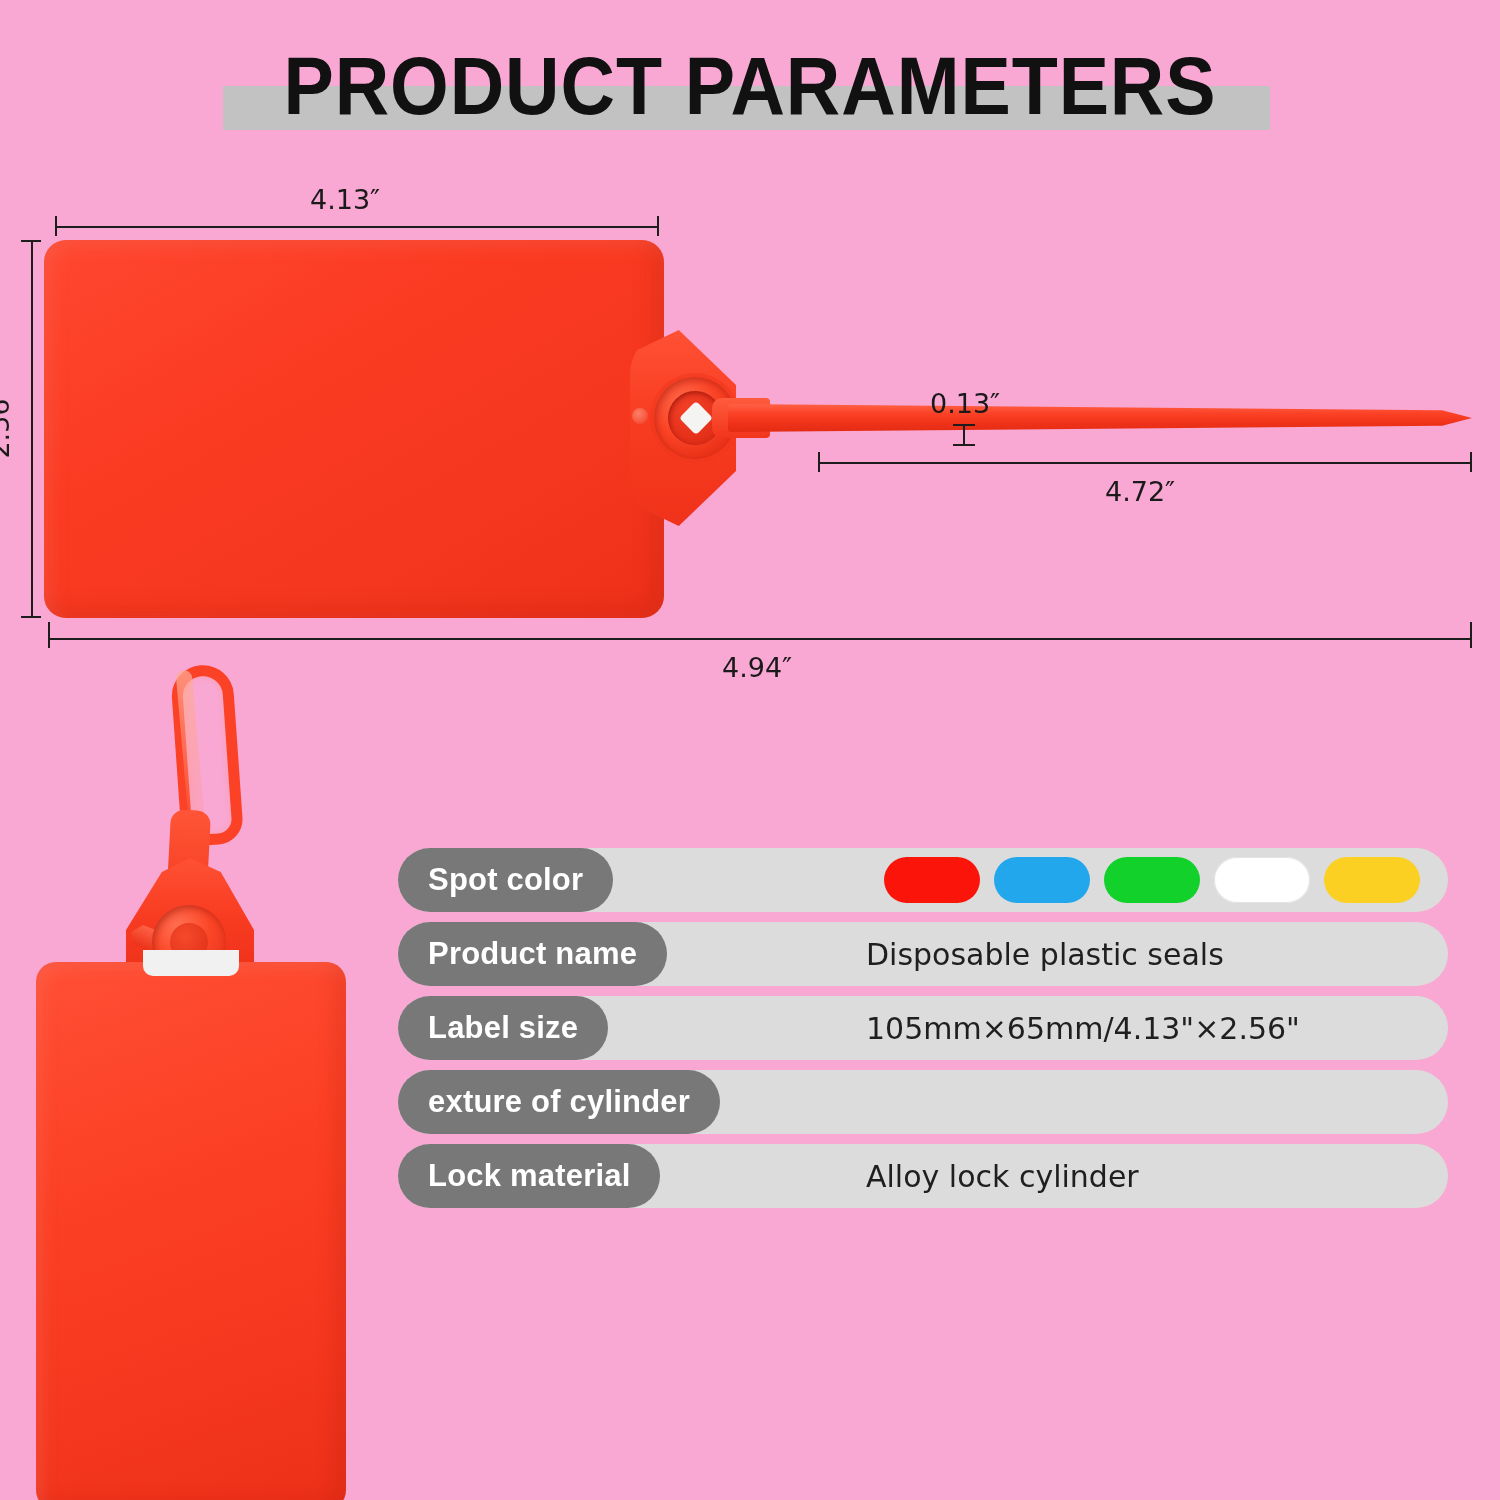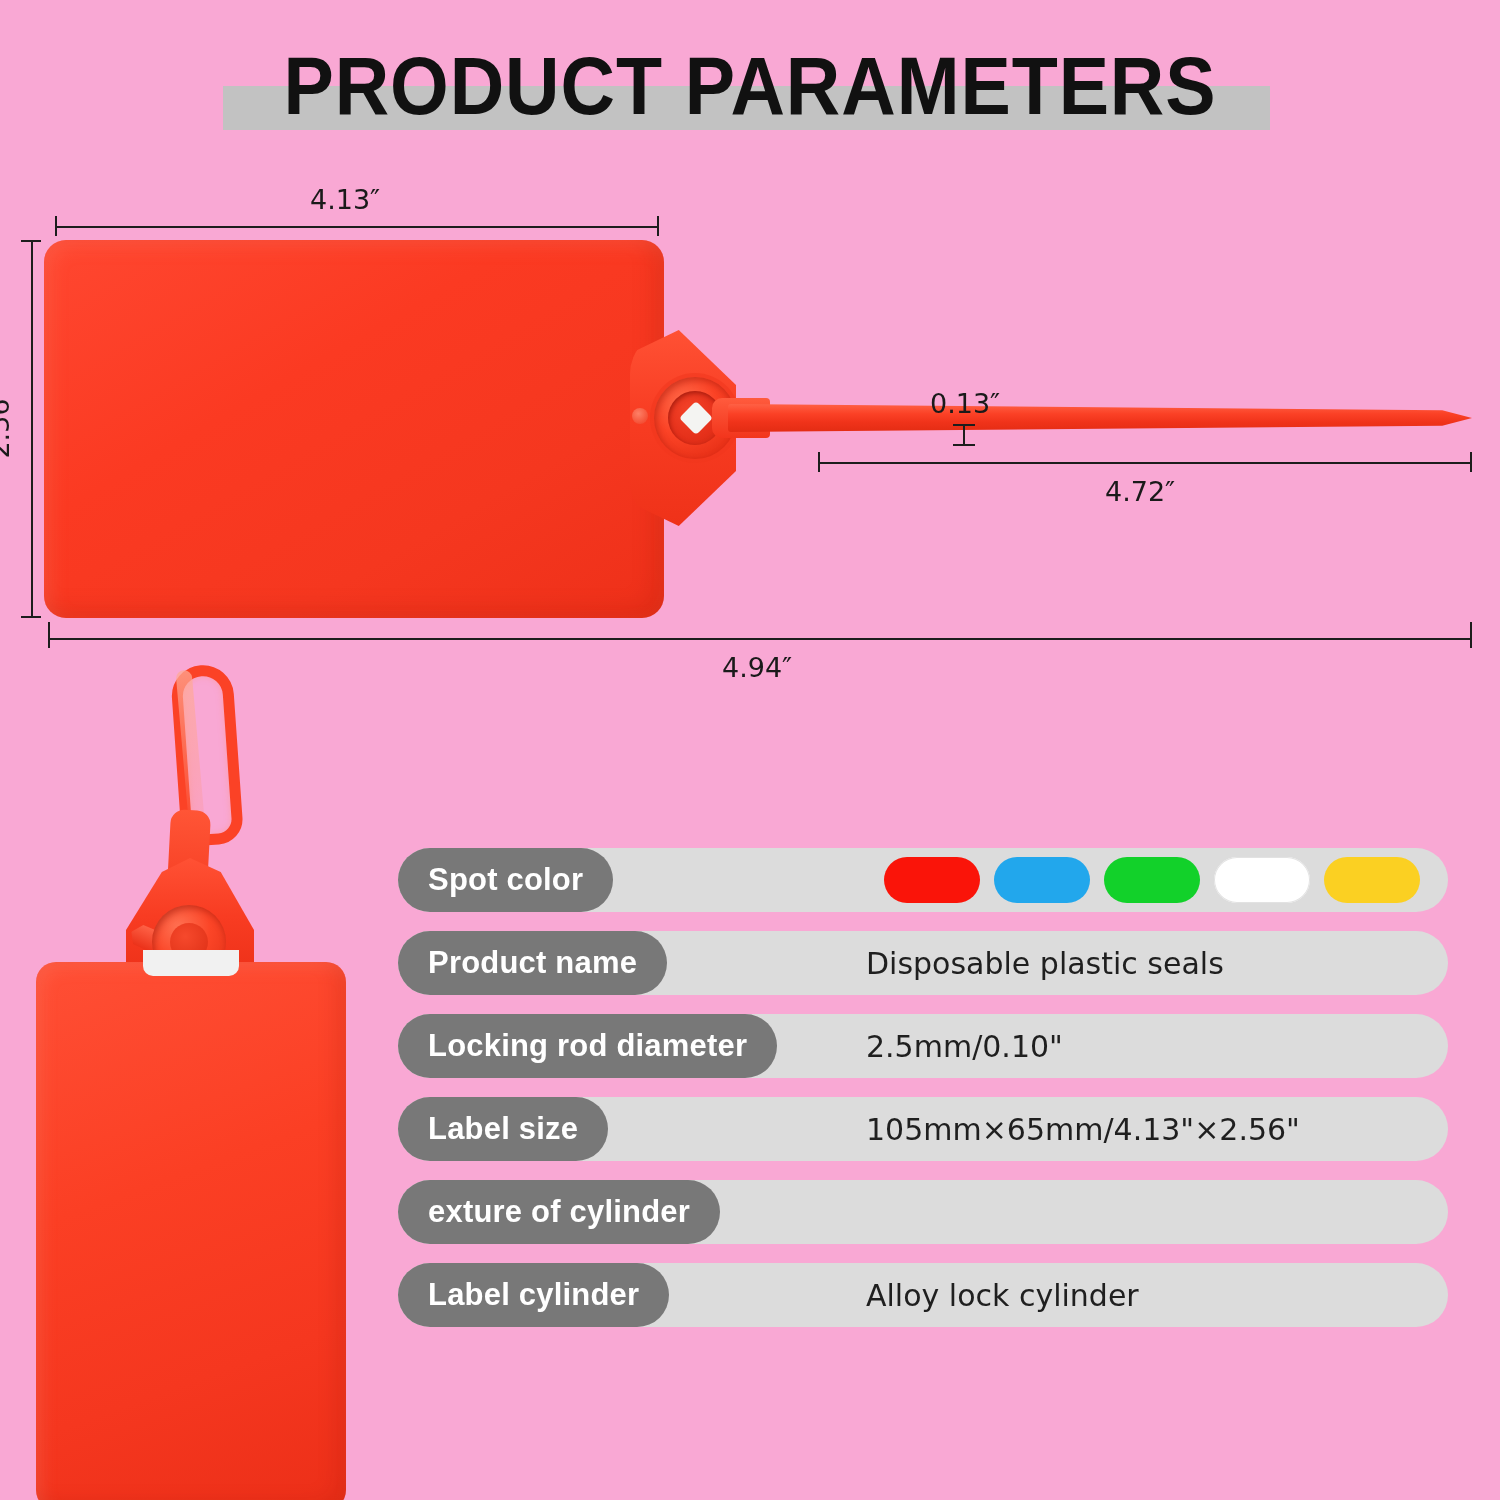--- a/index.html
+++ b/index.html
@@ -166,21 +166,21 @@
     width:96px; height:26px;
     background:#f1f1f1;
     border-radius:0 0 10px 10px;
   }
 
   
   .spec { position:absolute; left:398px; top:848px; width:1050px; }
   .spec-row {
     position:relative;
     height:64px;
-    margin-bottom:19px;
+    margin-bottom:10px;
     background:#dcdcdc;
     border-radius:32px;
   }
   .spec-label {
     position:absolute; left:0; top:0; height:64px;
     display:flex; align-items:center;
     padding:0 30px 0 30px;
     background:#787878;
     border-radius:32px;
     color:#fff;
@@ -279,34 +279,30 @@
         <div class="swatch" style="background: rgb(251, 208, 34);"></div>
       </div>
     </div>
 
     <div class="spec-row">
       <div class="spec-label">Product name</div>
       <div class="spec-value">Disposable plastic seals</div>
     </div>
 
 
-    <div class="spec-row">
-      <div class="spec-label">Locking rod diameter</div>
-      <div class="spec-value">2.5mm/0.10"</div>
-    </div>
 
     <div class="spec-row">
       <div class="spec-label">Label size</div>
       <div class="spec-value">105mm×65mm/4.13"×2.56"</div>
     </div>
 
     <div class="spec-row">
       <div class="spec-label">exture of cylinder</div>
     </div>
 
     <div class="spec-row">
-      <div class="spec-label">Label cylinder</div>
+      <div class="spec-label">Lock material</div>
       <div class="spec-value">Alloy lock cylinder</div>
     </div>
 
   </div>
 
 </div>
 
 </body></html>

